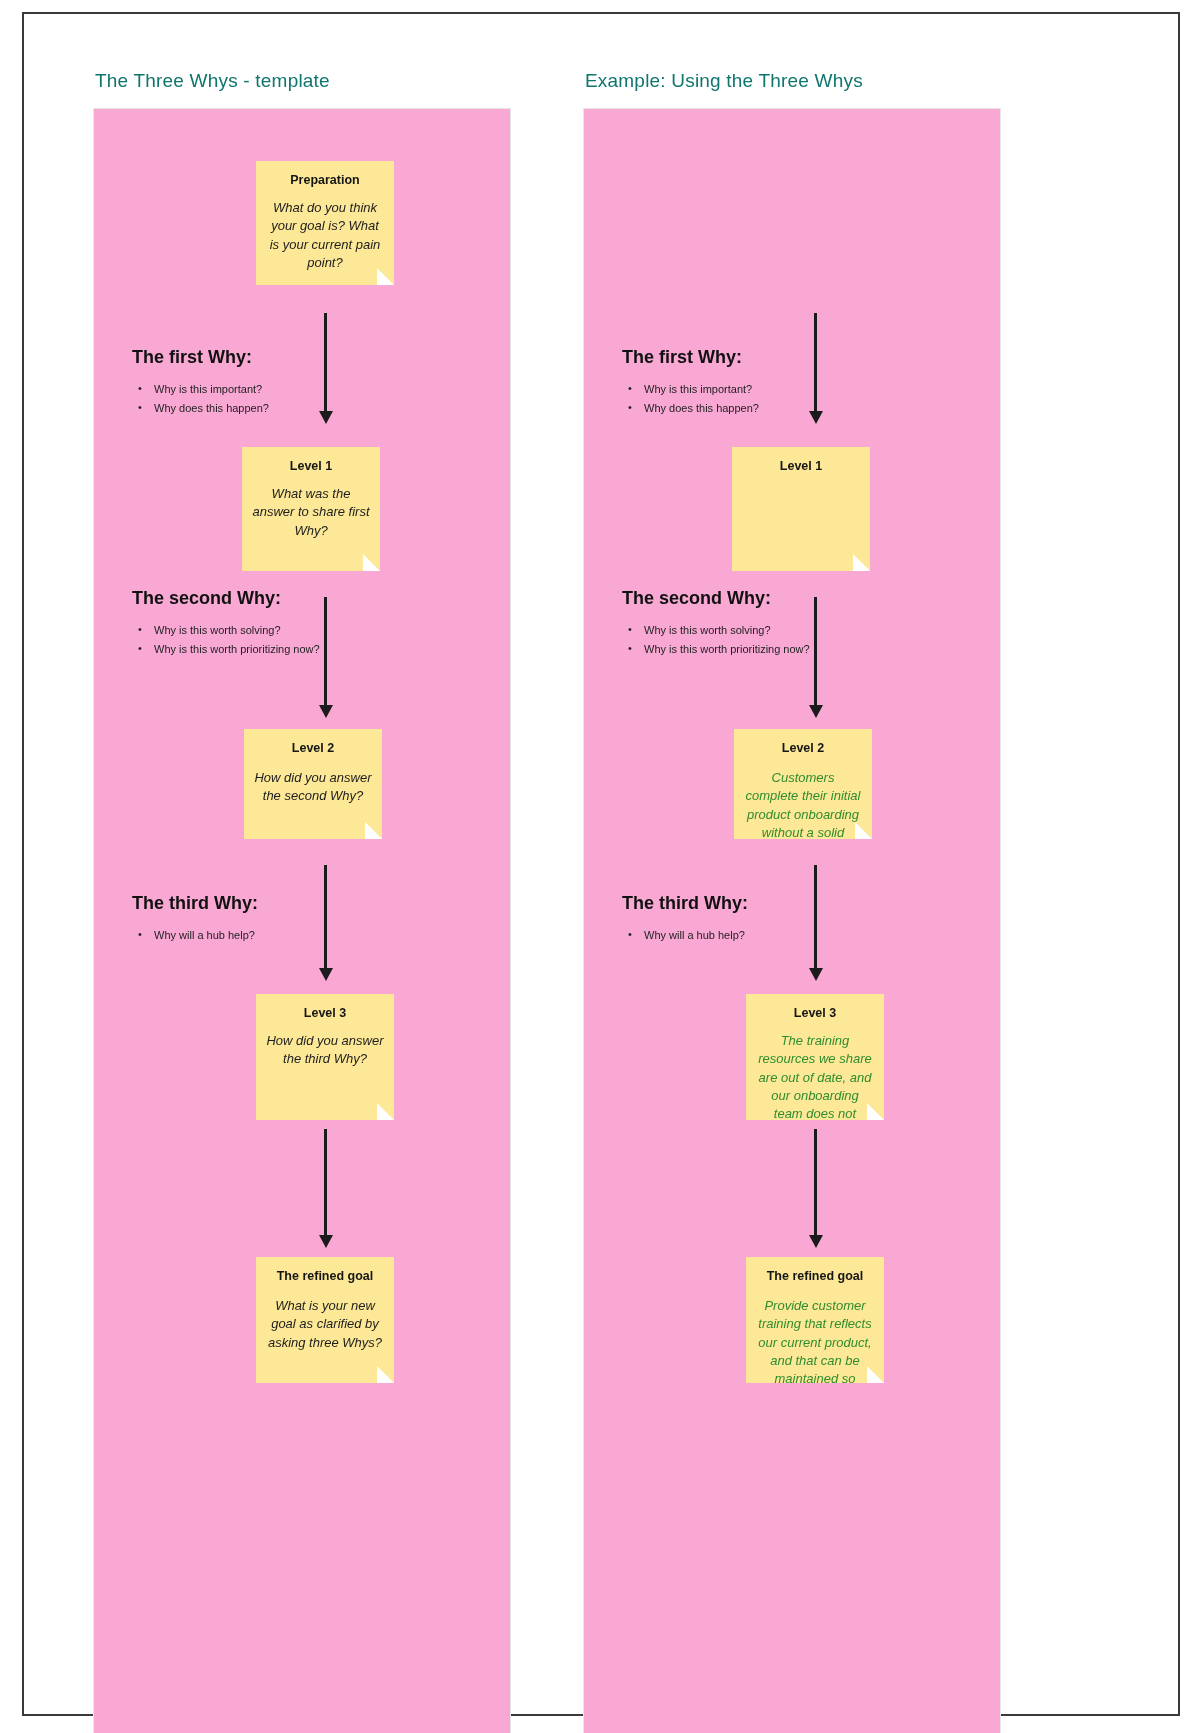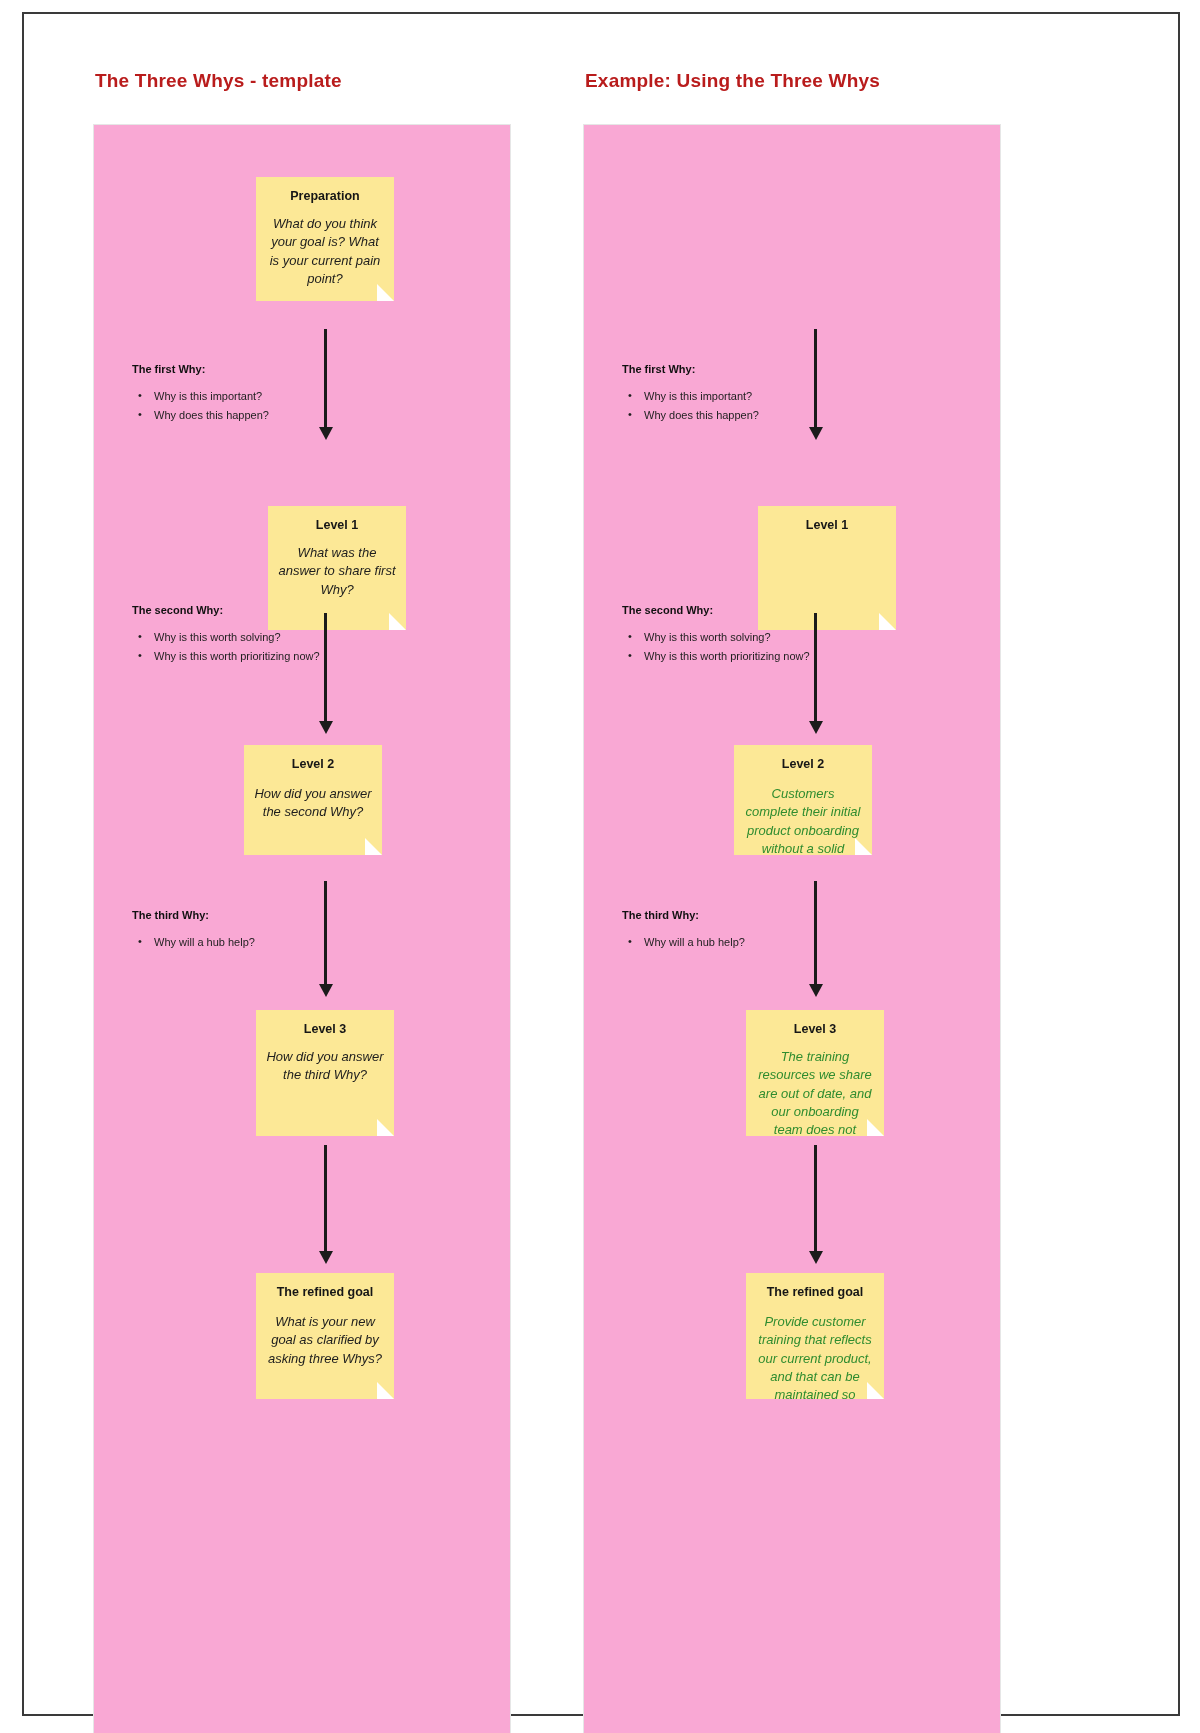--- a/index.html
+++ b/index.html
@@ -22,24 +22,24 @@
   .columns {
     position: absolute;
     left: 0; top: 0; width: 1200px; height: 1733px;
   }
   .column { position: absolute; top: 70px; width: 420px; }
   .column.left  { left: 93px; }
   .column.right { left: 583px; }
 
   .col-title {
     font-size: 19px;
-    color: #b91c1c;
-    font-weight: 700;
+    color: #0f766e;
+    font-weight: 400;
     letter-spacing: .2px;
-    margin-bottom: 32px;
+    margin-bottom: 16px;
     padding-left: 2px;
     white-space: nowrap;
   }
   .col-frame {
     position: relative;
     width: 418px;
     height: 1732px;
     border: 1px solid #e6e6e6;
     background: #f9a8d4;
   }
@@ -71,21 +71,21 @@
   .note .n-body {
     font-size: 13px;
     font-style: italic;
     line-height: 1.42;
     color: #1d1d1d;
   }
   .note.example .n-body { color: #2f8c2f; }
 
   
   .note.n-prep   { left: 162px; top: 52px;  height: 124px; }
-  .note.n-lvl1   { left: 174px; top: 338px; height: 124px; margin-top: 43px; }
+  .note.n-lvl1   { left: 148px; top: 338px; height: 124px; }
   .note.n-lvl2   { left: 150px; top: 620px; height: 110px; }
   .note.n-lvl3   { left: 162px; top: 885px; height: 126px; }
   .note.n-goal   { left: 162px; top: 1148px; height: 126px; }
 
   .note.n-lvl2 .n-title { margin-bottom: 12px; }
   .note.n-goal .n-title { margin-bottom: 12px; }
 
   
   .arrow {
     position: absolute;
@@ -111,21 +111,21 @@
   .arrow.a3 { top: 756px; height: 105px; }
   .arrow.a4 { top: 1020px; height: 108px; }
 
   
   .why {
     position: absolute;
     left: 38px;
     width: 230px;
   }
   .why .why-title {
-    font-size: 11px;
+    font-size: 18px;
     font-weight: bold;
     color: #111;
     margin-bottom: 14px;
   }
   .why ul { list-style: none; }
   .why li {
     position: relative;
     font-size: 11px;
     color: #1e1e1e;
     line-height: 1.35;

